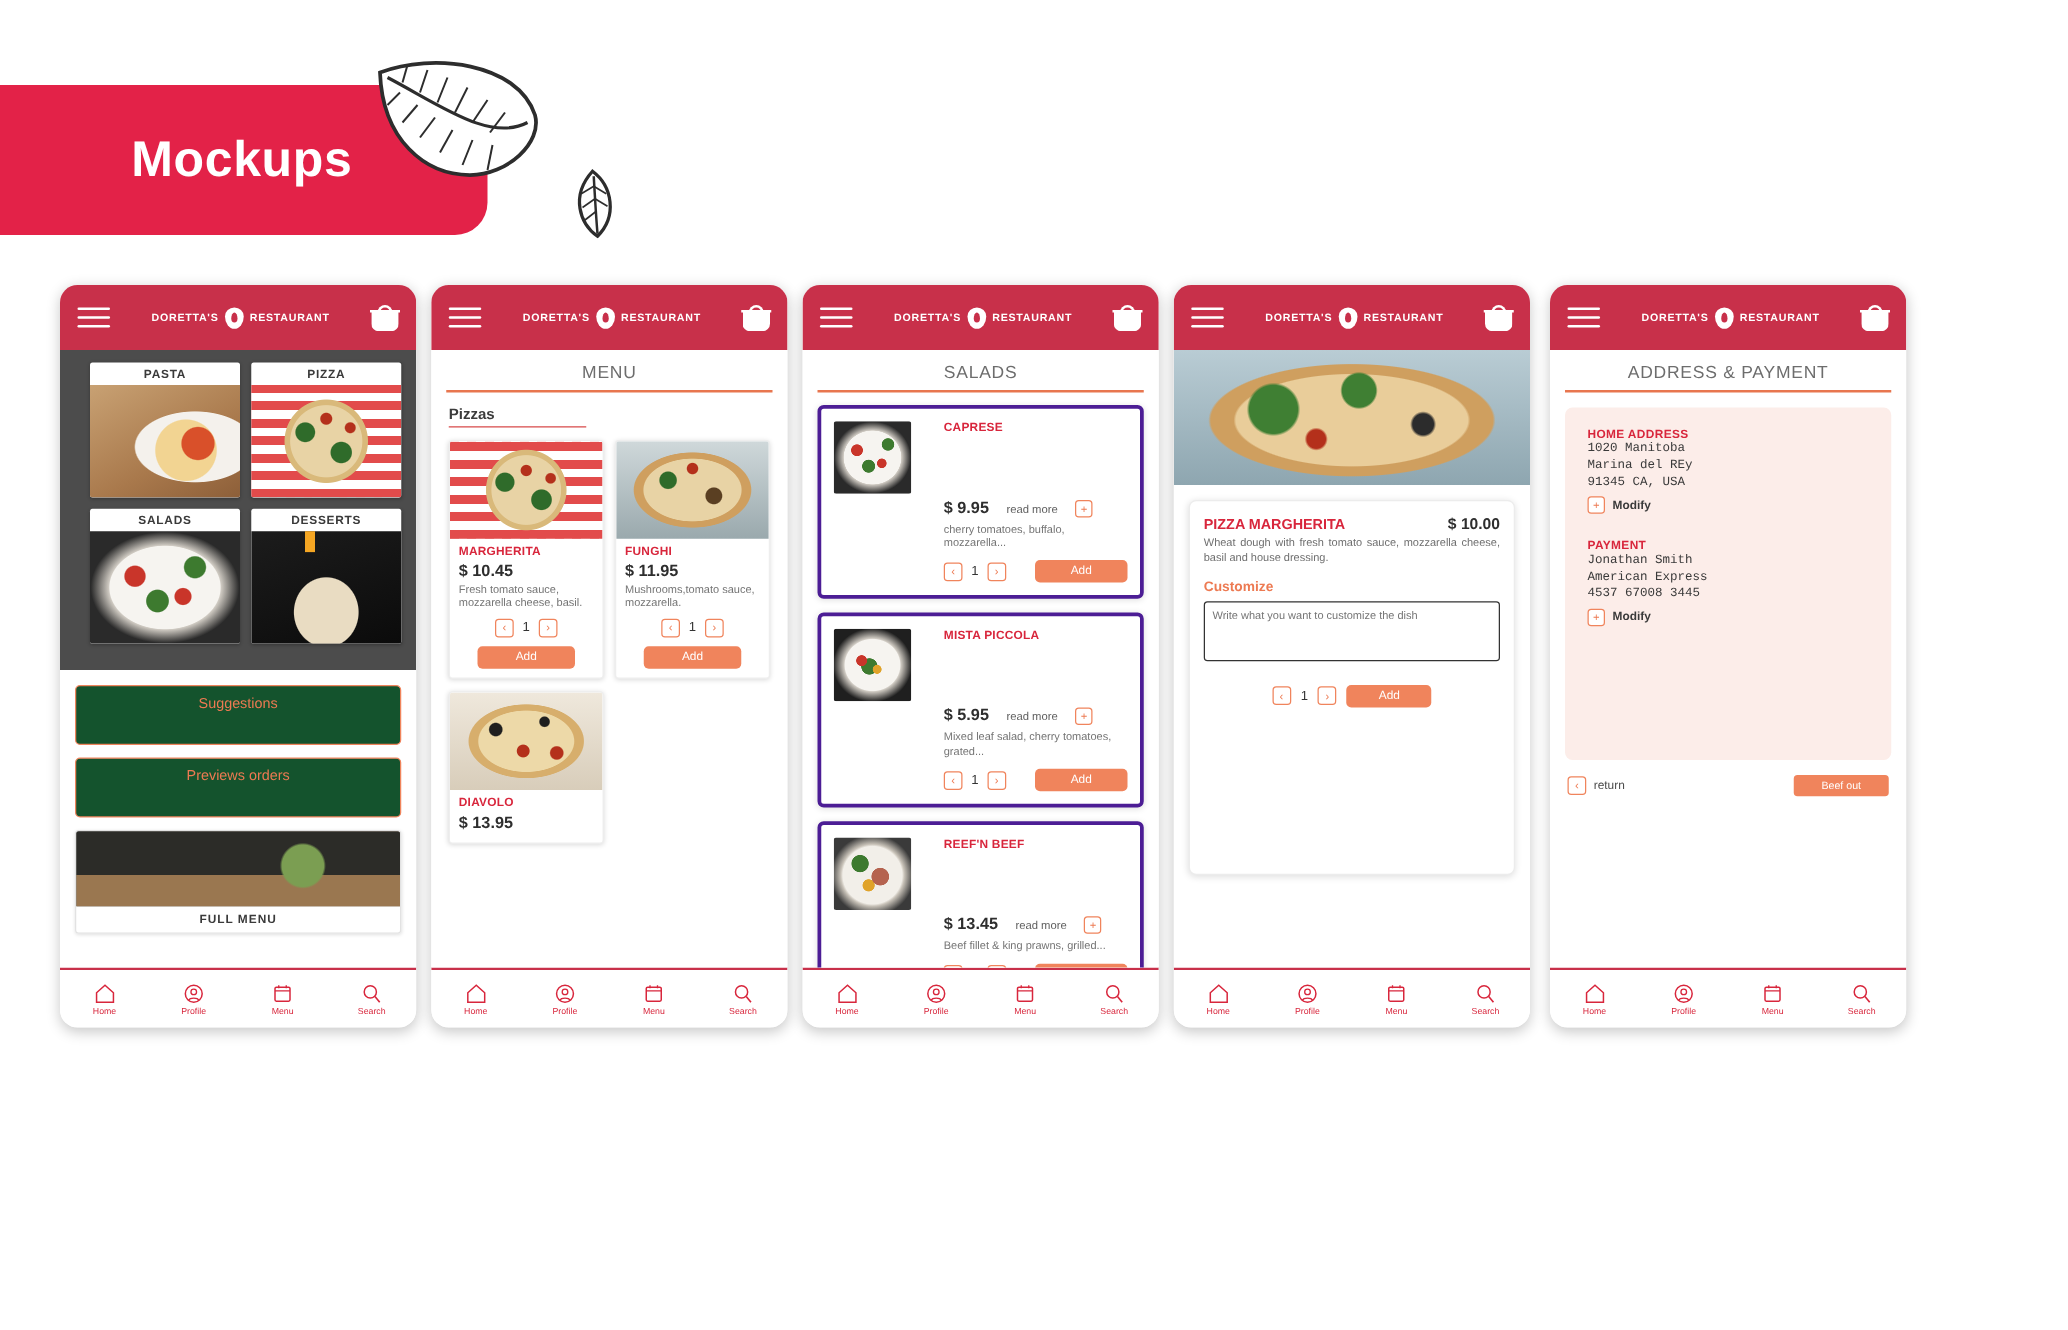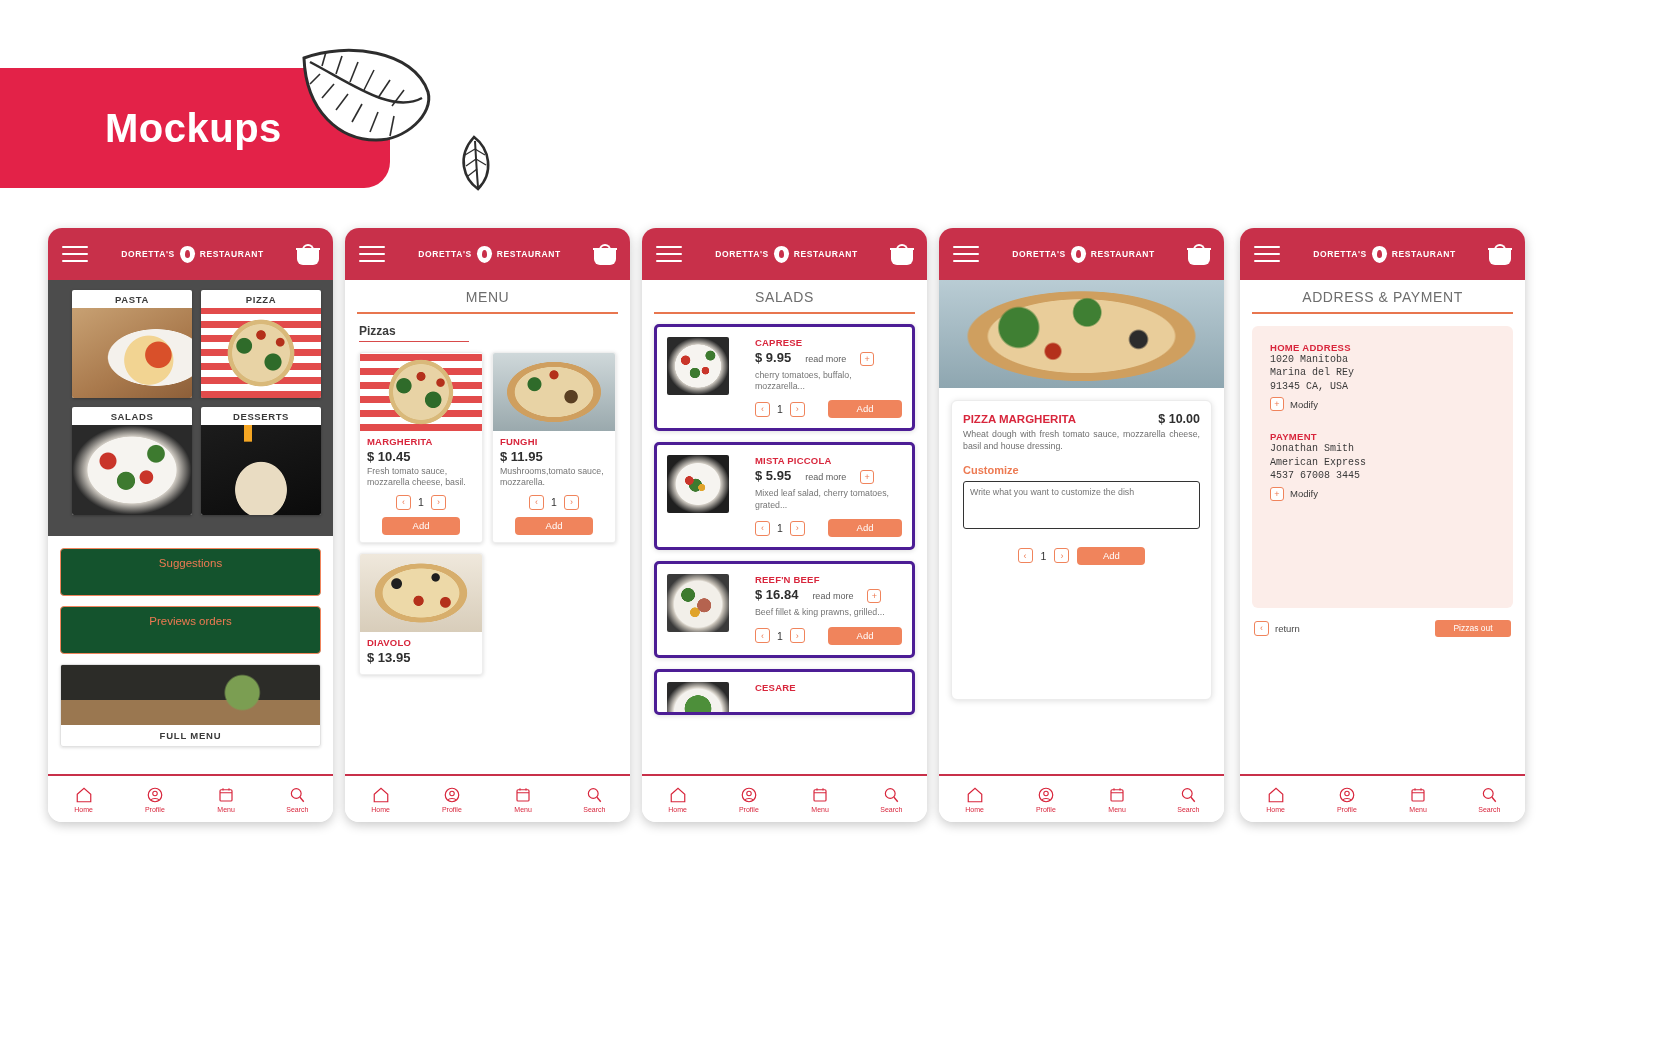--- a/index.html
+++ b/index.html
@@ -154,21 +154,21 @@
 
   
   .salad-list { padding: 0 12px; }
   .salad-card { background: #fff; border: 3px solid #4c1d95; border-radius: 5px;
                 box-shadow: 0 1px 5px rgba(0,0,0,.13); margin-bottom: 11px;
                 padding: 10px; display: flex; gap: 26px; }
   .salad-thumb { width: 62px; height: 58px; flex: 0 0 auto; border-radius: 2px; }
   .salad-info { flex: 1 1 auto; min-width: 0; }
   .sc-name { color: #D8263C; font-size: 9.5px; font-weight: bold; letter-spacing: .2px; }
   .sc-priceline { display: flex; align-items: baseline; gap: 14px; margin-top: 2px; }
-  .sc-price { font-size: 13px; font-weight: bold; color: #2e2e2e; }
+  .sc-price { font-size: 13px; font-weight: bold; color: #2e2e2e; margin-top: 48px; }
   .sc-readmore { font-size: 9px; color: #5d5d5d; }
   .plus-btn { width: 14px; height: 14px; border: 1.2px solid #F0845C; border-radius: 3px;
               color: #ED7A52; font-size: 9px; display: inline-flex; align-items: center;
               justify-content: center; background: #fff; }
   .sc-desc { color: #757575; font-size: 8.8px; line-height: 1.3; margin-top: 4px; }
   .sc-actions { display: flex; align-items: center; gap: 7px; margin-top: 8px; }
   .sc-actions .add-btn { margin: 0 0 0 auto; width: 74px; }
 
   
   .hero { height: 108px; width: 100%; }
@@ -194,21 +194,21 @@
   .dt-actions { display: flex; align-items: center; justify-content: center;
                 gap: 8px; margin-top: 14px; }
   .dt-actions .add-btn { margin: 0; width: 68px; }
 
   
   .addr-card { margin: 12px; background: #FCEDE9; border-radius: 6px;
                padding: 16px 18px 20px; height: 282px; }
   .addr-h { color: #D8263C; font-size: 9.5px; font-weight: bold; letter-spacing: .3px; }
   .addr-line { color: #3a3a3a; font-size: 10px; line-height: 1.35; font-family: Liberation Mono, monospace; }
   .modify-row { display: flex; align-items: center; gap: 6px; margin-top: 4px; }
-  .modify-txt { font-size: 9.5px; font-weight: normal; color: #3a3a3a; }
+  .modify-txt { font-size: 9.5px; font-weight: bold; color: #3a3a3a; }
   .addr-gap { height: 20px; }
   .foot-row { display: flex; align-items: center; justify-content: space-between;
               margin: 6px 14px 0; }
   .return-row { display: flex; align-items: center; gap: 6px; }
   .return-txt { font-size: 9.5px; color: #4a4a4a; }
   .checkout-btn { width: 76px; height: 17px; background: #F0845C; color: #fff;
                   font-size: 8.5px; border: none; border-radius: 3px;
                   line-height: 17px; text-align: center; }
 
   
@@ -514,21 +514,21 @@
 
         <div class="salad-card">
           <div class="salad-thumb" style="background:
             radial-gradient(circle at 34% 36%,#3d7a2f 0 12%,transparent 13%),
             radial-gradient(circle at 60% 54%,#b5634f 0 14%,transparent 15%),
             radial-gradient(circle at 45% 66%,#e0a32a 0 9%,transparent 10%),
             radial-gradient(ellipse at 50% 52%,#f2efe9 0 54%,#c8c2b8 58%,#3a3a3a 76%);"></div>
           <div class="salad-info">
             <div class="sc-name">REEF'N BEEF</div>
             <div class="sc-priceline">
-              <span class="sc-price">$ 16.84</span>
+              <span class="sc-price">$ 13.45</span>
               <span class="sc-readmore">read more</span>
               <span class="plus-btn">+</span>
             </div>
             <div class="sc-desc">Beef fillet &amp; king prawns, grilled...</div>
             <div class="sc-actions">
               <span class="qty-btn">‹</span>
               <span class="qty-val">1</span>
               <span class="qty-btn">›</span>
               <span class="add-btn">Add</span>
             </div>
@@ -684,21 +684,21 @@
         <div class="modify-row">
           <span class="plus-btn">+</span>
           <span class="modify-txt">Modify</span>
         </div>
       </div>
       <div class="foot-row">
         <div class="return-row">
           <span class="qty-btn">‹</span>
           <span class="return-txt">return</span>
         </div>
-        <div class="checkout-btn">Pizzas out</div>
+        <div class="checkout-btn">Beef out</div>
       </div>
     </div>
     <div class="bottomnav">
       <div class="nav-item">
         <svg class="nav-ico" viewBox="0 0 24 24">
             <path d="M3 11 L12 3 L21 11 V21 H3 Z" fill="none" stroke="#D8263C" stroke-width="1.6"></path>
           </svg>
         <span class="nav-label">Home</span>
       </div>
       <div class="nav-item">

